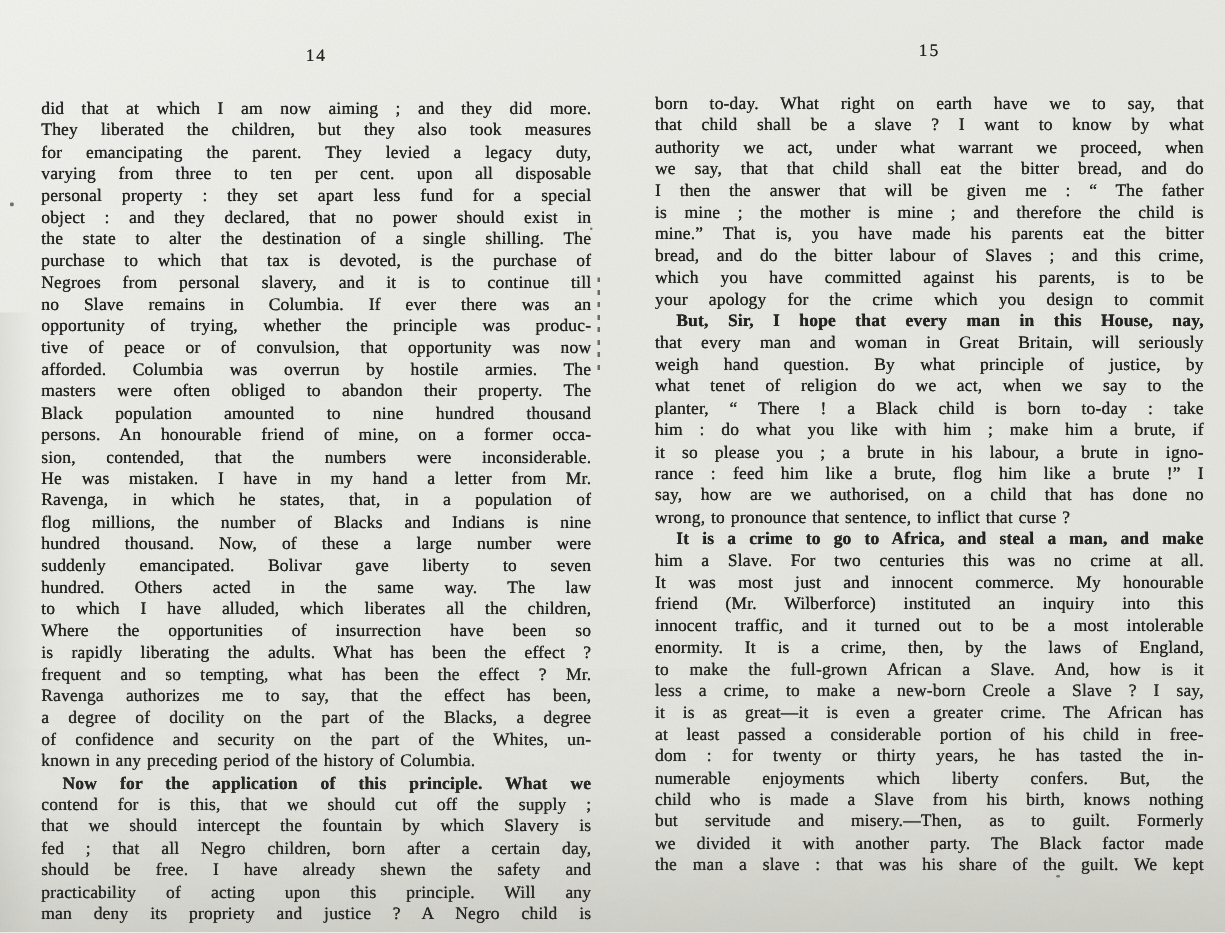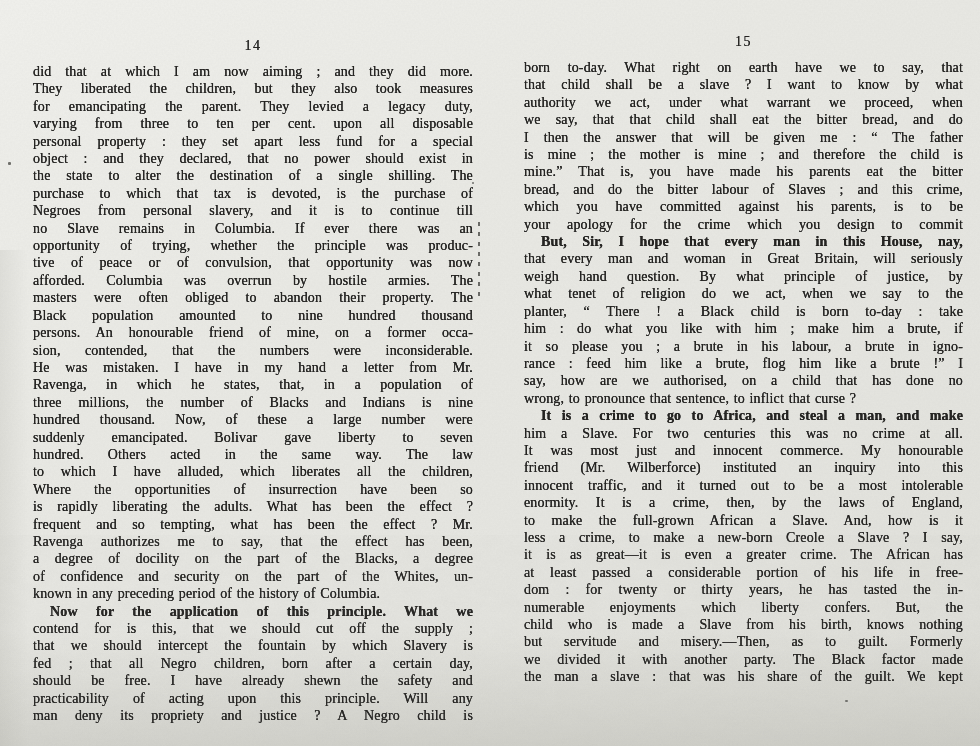--- a/index.html
+++ b/index.html
@@ -12,21 +12,21 @@
   .scan { position: absolute; inset: 0; }
 
   .page { position: absolute; color: #1e1d1b; }
   .page-left  { left: 33px;  top: 38px; width: 440px; }
   .page-right { left: 524px; top: 34px; width: 439px; }
 
   .page-number {
     text-align: center;
     font-size: 14px; line-height: 16px;
     letter-spacing: 1.5px;
-    margin-bottom: 9px;
+    margin-bottom: 25px;
     text-shadow: 0 0 0.5px rgba(25,25,25,0.9);
   }
 
   .page-text .line {
     font-size: 14px; line-height: 17.4px;
     letter-spacing: 0.15px; word-spacing: 1px;
     text-align: justify; text-align-last: justify;
     text-shadow: 0 0 0.5px rgba(25,25,25,0.85), 0 0 0.6px rgba(25,25,25,0.45);
     white-space: normal;
   }
@@ -80,21 +80,21 @@
         <div class="line">no Slave remains in Columbia. If ever there was an</div>
         <div class="line">opportunity of trying, whether the principle was produc-</div>
         <div class="line">tive of peace or of convulsion, that opportunity was now</div>
         <div class="line">afforded. Columbia was overrun by hostile armies. The</div>
         <div class="line">masters were often obliged to abandon their property. The</div>
         <div class="line">Black population amounted to nine hundred thousand</div>
         <div class="line">persons. An honourable friend of mine, on a former occa-</div>
         <div class="line">sion, contended, that the numbers were inconsiderable.</div>
         <div class="line">He was mistaken. I have in my hand a letter from Mr.</div>
         <div class="line">Ravenga, in which he states, that, in a population of</div>
-        <div class="line">three millions, the number of Blacks and Indians is nine</div>
+        <div class="line">flog millions, the number of Blacks and Indians is nine</div>
         <div class="line">hundred thousand. Now, of these a large number were</div>
         <div class="line">suddenly emancipated. Bolivar gave liberty to seven</div>
         <div class="line">hundred. Others acted in the same way. The law</div>
         <div class="line">to which I have alluded, which liberates all the children,</div>
         <div class="line">Where the opportunities of insurrection have been so</div>
         <div class="line">is rapidly liberating the adults. What has been the effect ?</div>
         <div class="line">frequent and so tempting, what has been the effect ? Mr.</div>
         <div class="line">Ravenga authorizes me to say, that the effect has been,</div>
         <div class="line">a degree of docility on the part of the Blacks, a degree</div>
         <div class="line">of confidence and security on the part of the Whites, un-</div>
@@ -134,21 +134,21 @@
         <div class="line para-end">wrong, to pronounce that sentence, to inflict that curse ?</div>
         <div class="line indent">It is a crime to go to Africa, and steal a man, and make</div>
         <div class="line">him a Slave. For two centuries this was no crime at all.</div>
         <div class="line">It was most just and innocent commerce. My honourable</div>
         <div class="line">friend (Mr. Wilberforce) instituted an inquiry into this</div>
         <div class="line">innocent traffic, and it turned out to be a most intolerable</div>
         <div class="line">enormity. It is a crime, then, by the laws of England,</div>
         <div class="line">to make the full-grown African a Slave. And, how is it</div>
         <div class="line">less a crime, to make a new-born Creole a Slave ? I say,</div>
         <div class="line">it is as great—it is even a greater crime. The African has</div>
-        <div class="line">at least passed a considerable portion of his life in free-</div>
+        <div class="line">at least passed a considerable portion of his child in free-</div>
         <div class="line">dom : for twenty or thirty years, he has tasted the in-</div>
         <div class="line">numerable enjoyments which liberty confers. But, the</div>
         <div class="line">child who is made a Slave from his birth, knows nothing</div>
         <div class="line">but servitude and misery.—Then, as to guilt. Formerly</div>
         <div class="line">we divided it with another party. The Black factor made</div>
         <div class="line">the man a slave : that was his share of the guilt. We kept</div>
       </div>
   </section>
 
   <div class="gutter-marks"></div>

